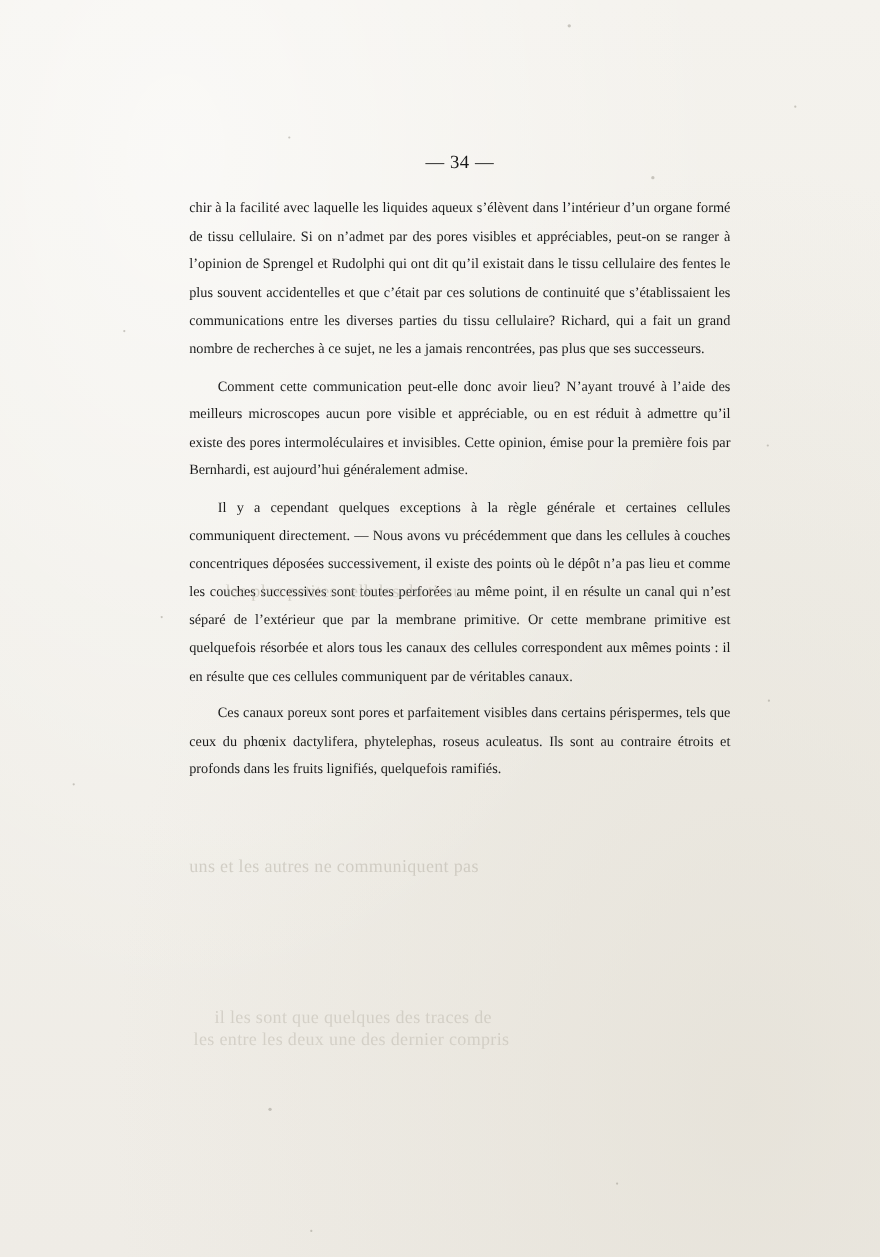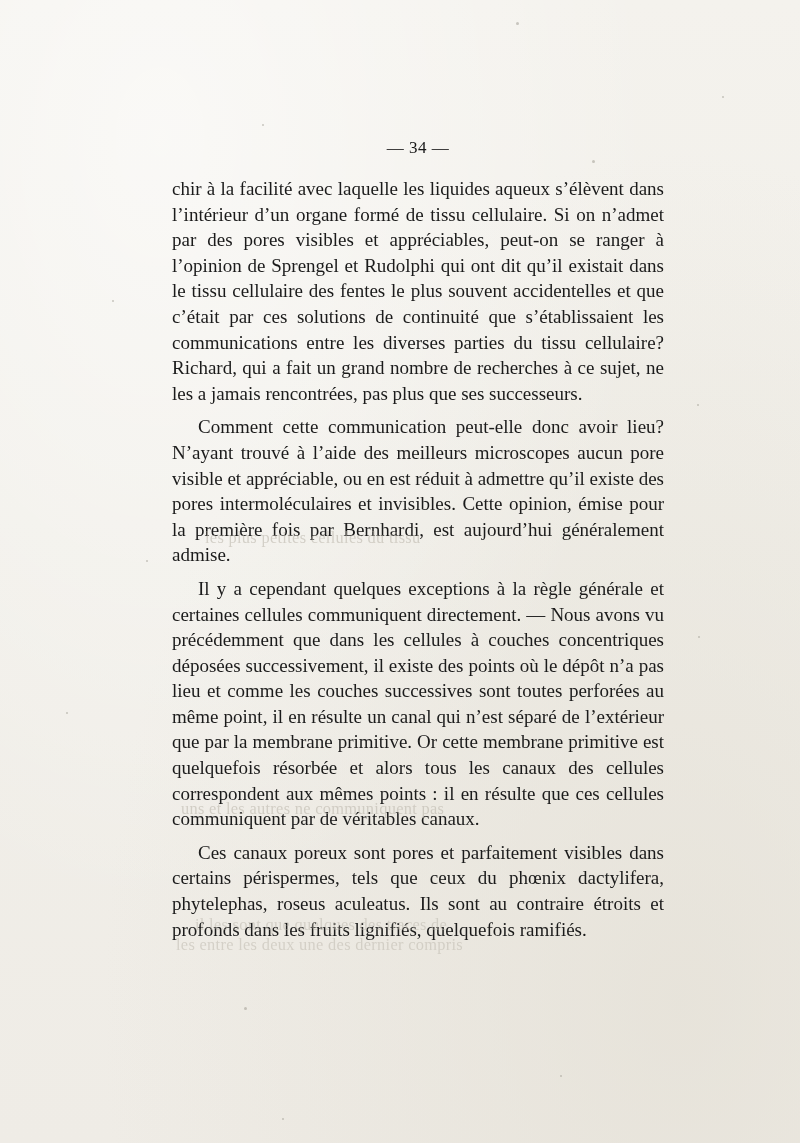--- a/index.html
+++ b/index.html
@@ -46,21 +46,21 @@
   }
   .page-number {
     text-align: center;
     font-size: 17px;
     letter-spacing: 0.5px;
     margin-bottom: 18px;
     color: #171717;
   }
   .body-text p {
     margin: 0;
-    font-size: 19px;
+    font-size: 13px;
     line-height: 25.6px;
     text-align: justify;
     text-justify: inter-word;
     color: #1b1b1b;
     text-indent: 0;
   }
   .body-text p.indent {
     text-indent: 26px;
   }
   .body-text p + p {
@@ -72,21 +72,21 @@
     color: #b9b4a9;
     font-family: "Liberation Serif", serif;
     font-size: 16.4px;
     line-height: 25.6px;
     opacity: 0.55;
     letter-spacing: 0.3px;
     white-space: nowrap;
     pointer-events: none;
   }
   .ghost.g1 { left: 205px; top: 525px; }
-  .ghost.g2 { left: 172px; top: 796px; margin-left: 9px; }
+  .ghost.g2 { left: 172px; top: 775px; }
   .ghost.g3 { left: 176px; top: 912px; opacity: 0.48; margin-left: 19px; }
   .ghost.g4 { left: 176px; top: 932px; opacity: 0.48; }
 </style>
 </head>
 <body>
 
 <div class="paper"></div>
 
 <div class="page">
 

